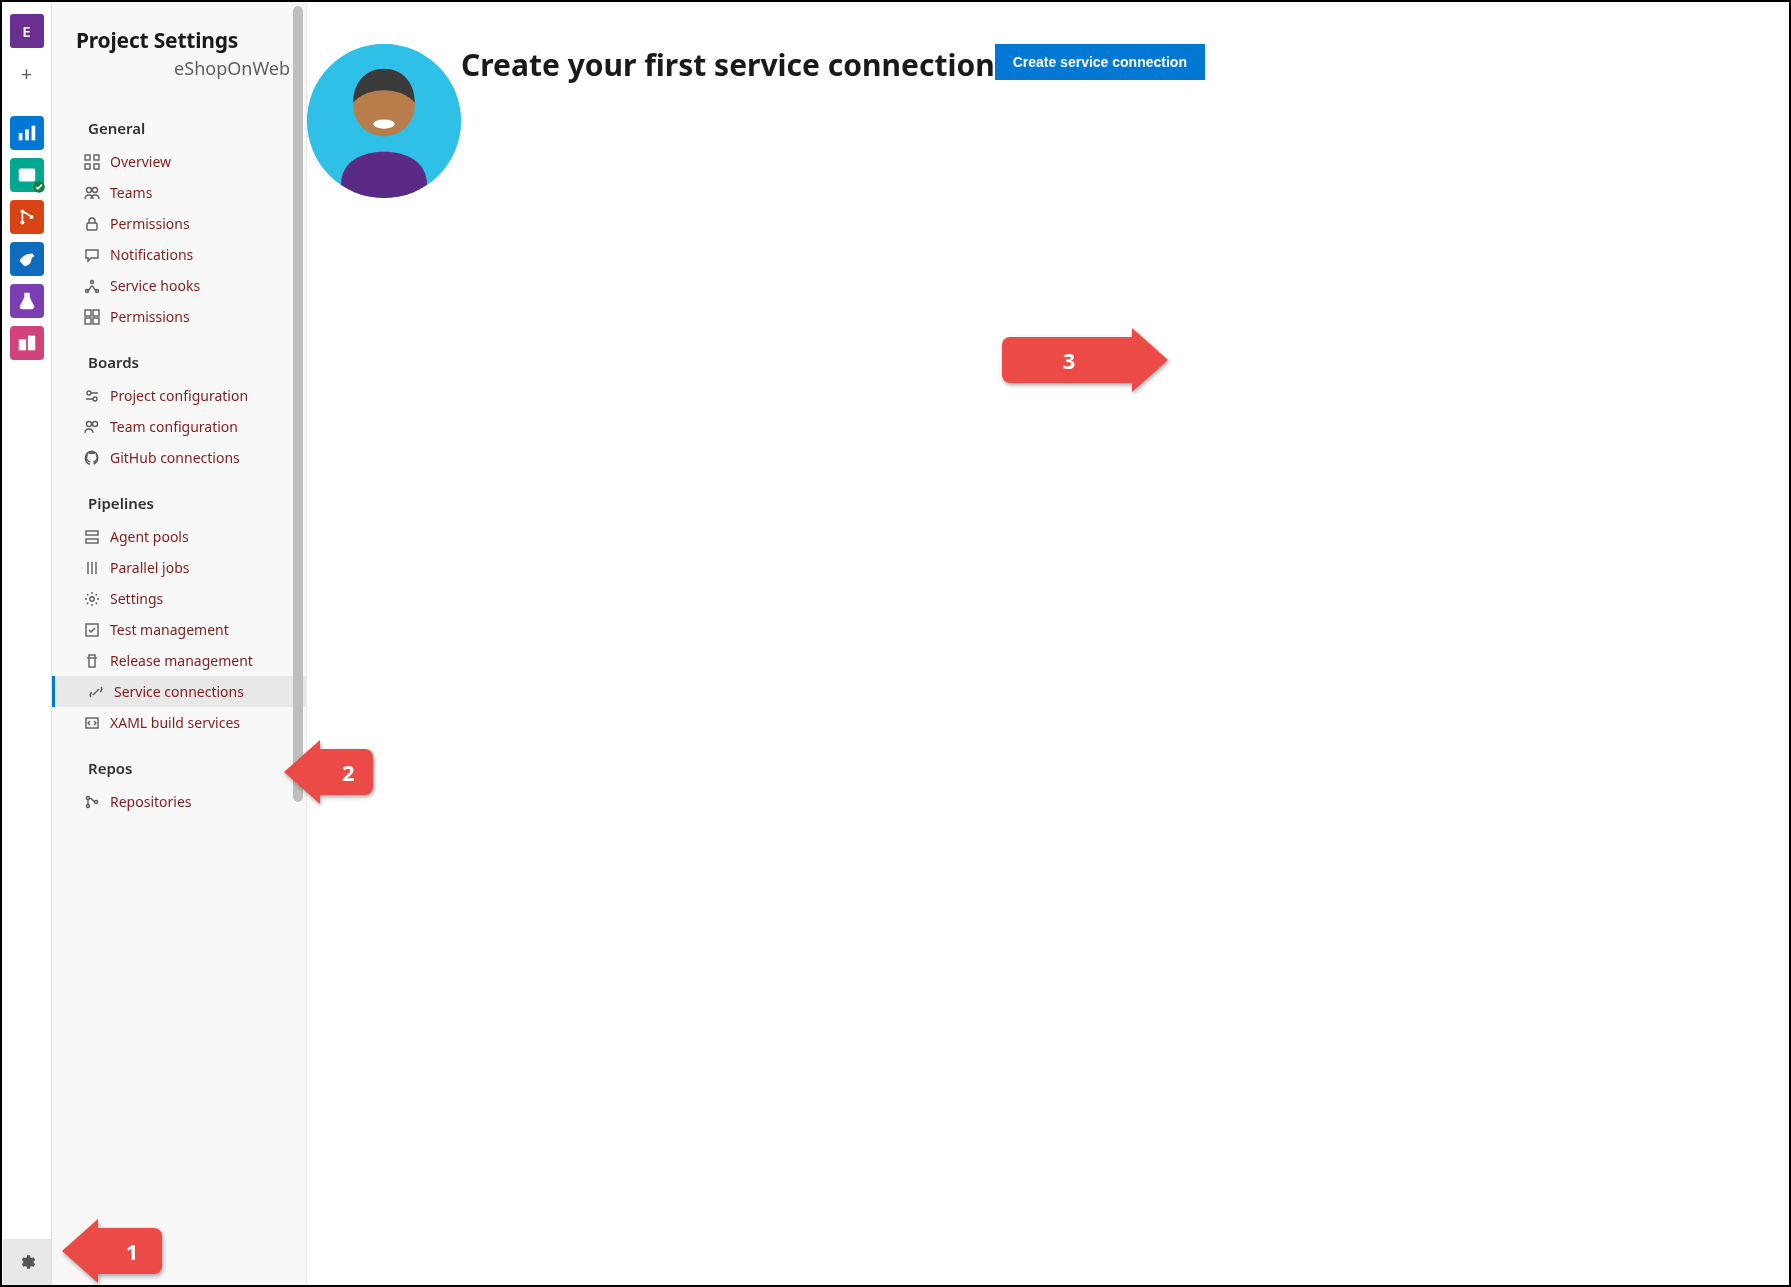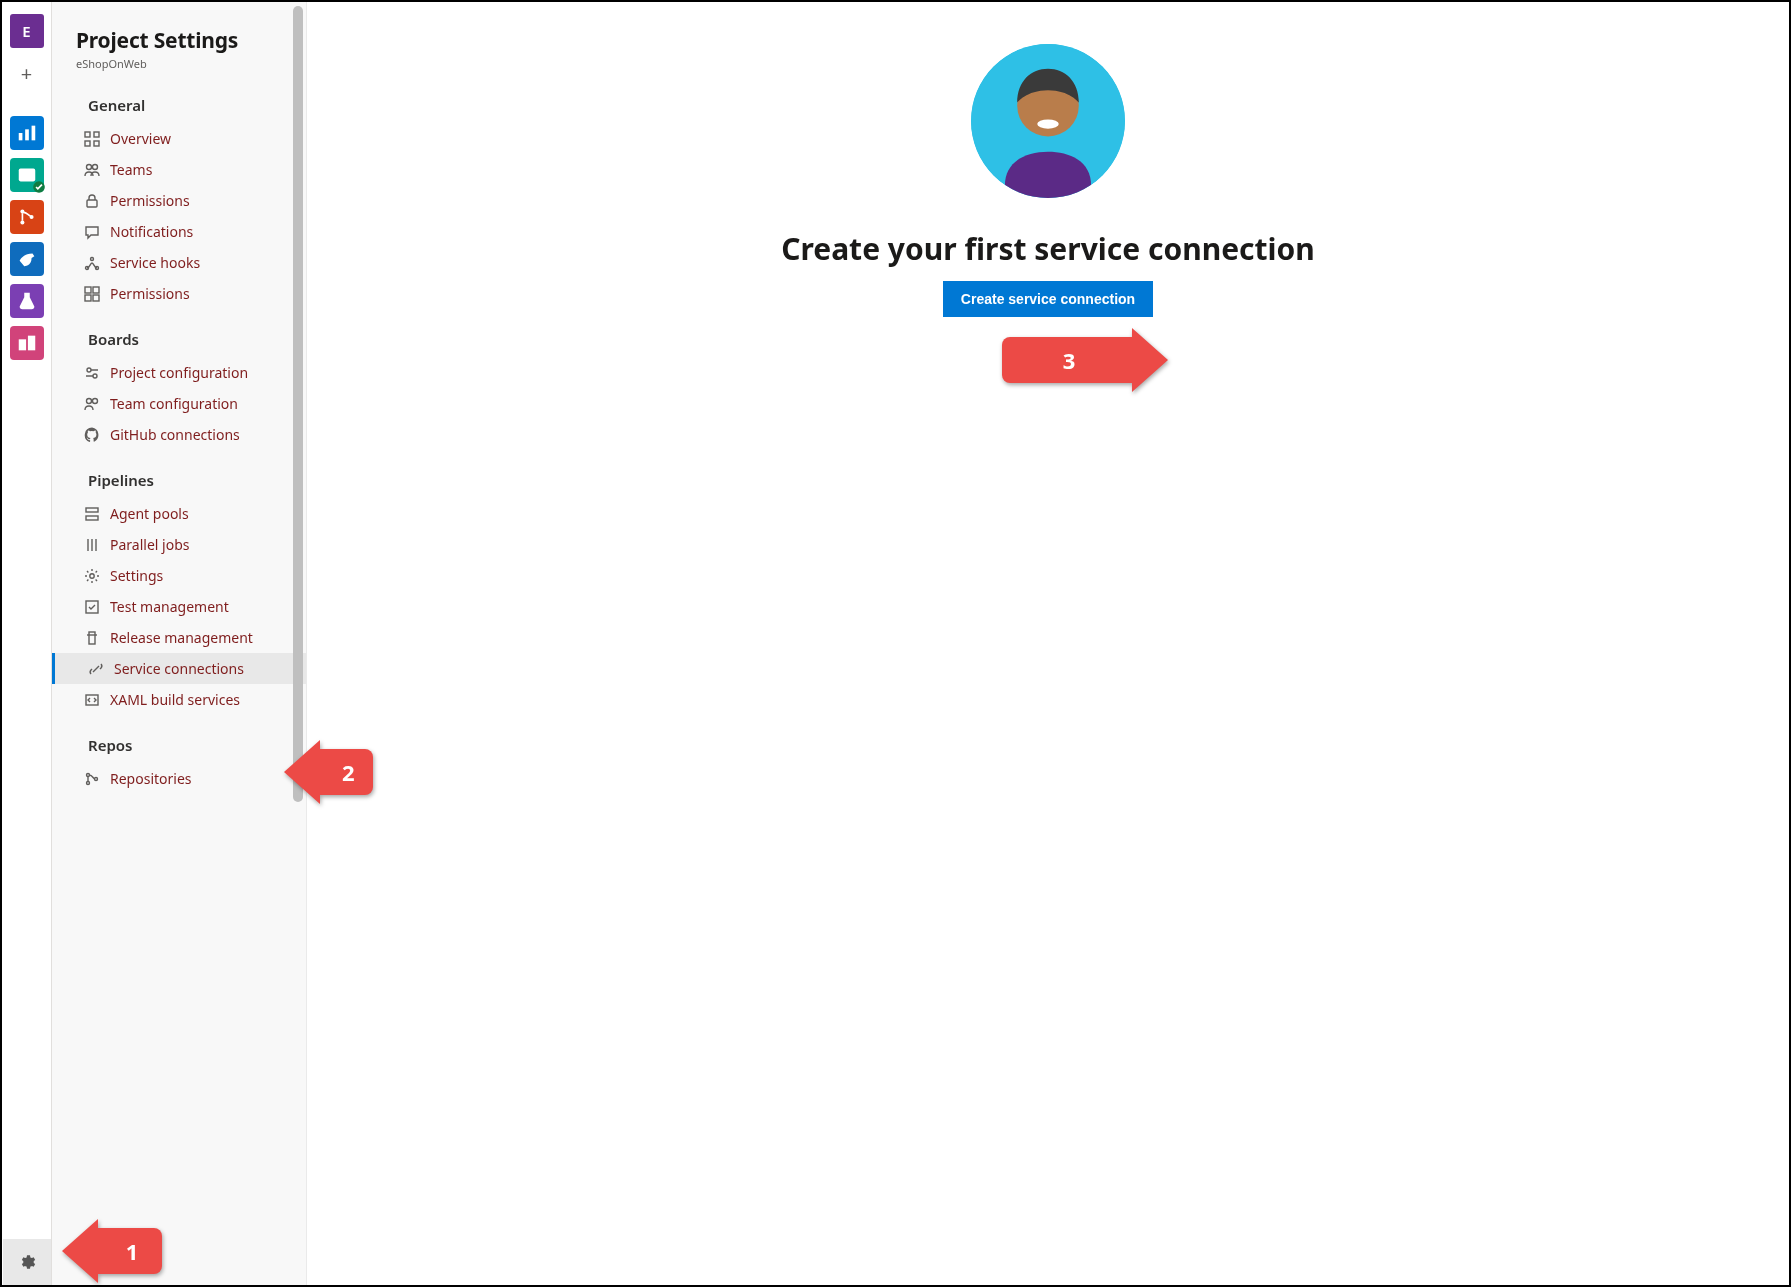--- a/index.html
+++ b/index.html
@@ -64,24 +64,25 @@
     height:100%;
     overflow-y:hidden;
   }
   .sidebar h1{
     font-size:21px;
     font-weight:700;
     letter-spacing:-0.2px;
     color:#1b1a19;
   }
   .sidebar .subtitle{
-    font-size:11px;
+    font-size:18px;
     color:#605e5c;
     margin-top:2px;
-    margin-bottom:24px;
+    margin-bottom:38px;
+    text-align:right;
   }
   .section-title{
     font-size:15px;
     font-weight:600;
     color:#323130;
     margin:20px 0 8px 12px;
   }
   .nav-item{
     display:flex;
     align-items:center;
@@ -109,22 +110,22 @@
   
   .fake-scroll{
     position:absolute;right:3px;top:4px;width:10px;height:796px;
     background:#bfbfbf;border-radius:6px;
   }
   
   .main{
     flex:1;
     position:relative;
     display:flex;
-    flex-direction:column;
-    align-items:center;
+    flex-direction:row;
+    align-items:flex-start;
     padding-top:42px;
   }
   .hero-avatar{
     width:154px;height:154px;border-radius:50%;
     background:#2ec0e6;
     position:relative;overflow:hidden;
     margin-bottom:30px;
   }
   .hero-avatar svg{position:absolute;left:0;top:0;width:100%;height:100%;}
   .hero-title{

